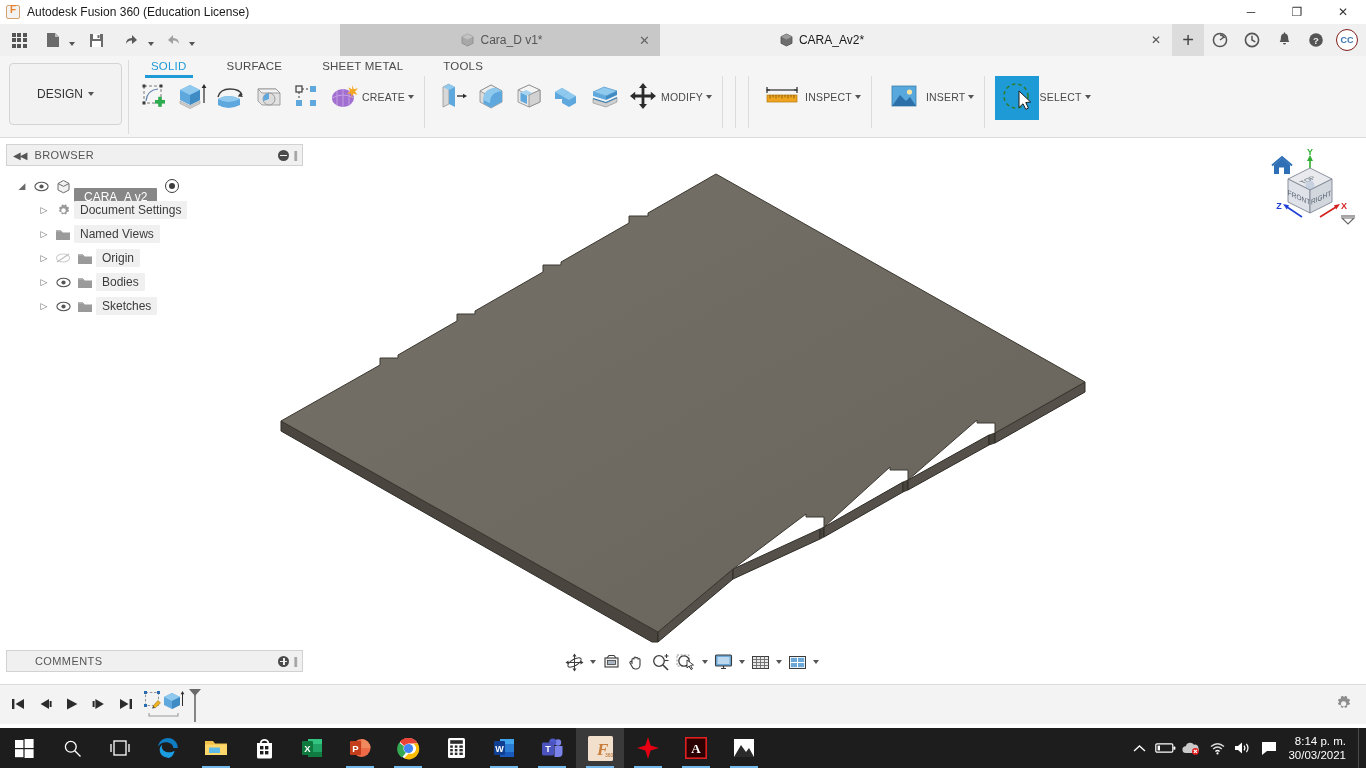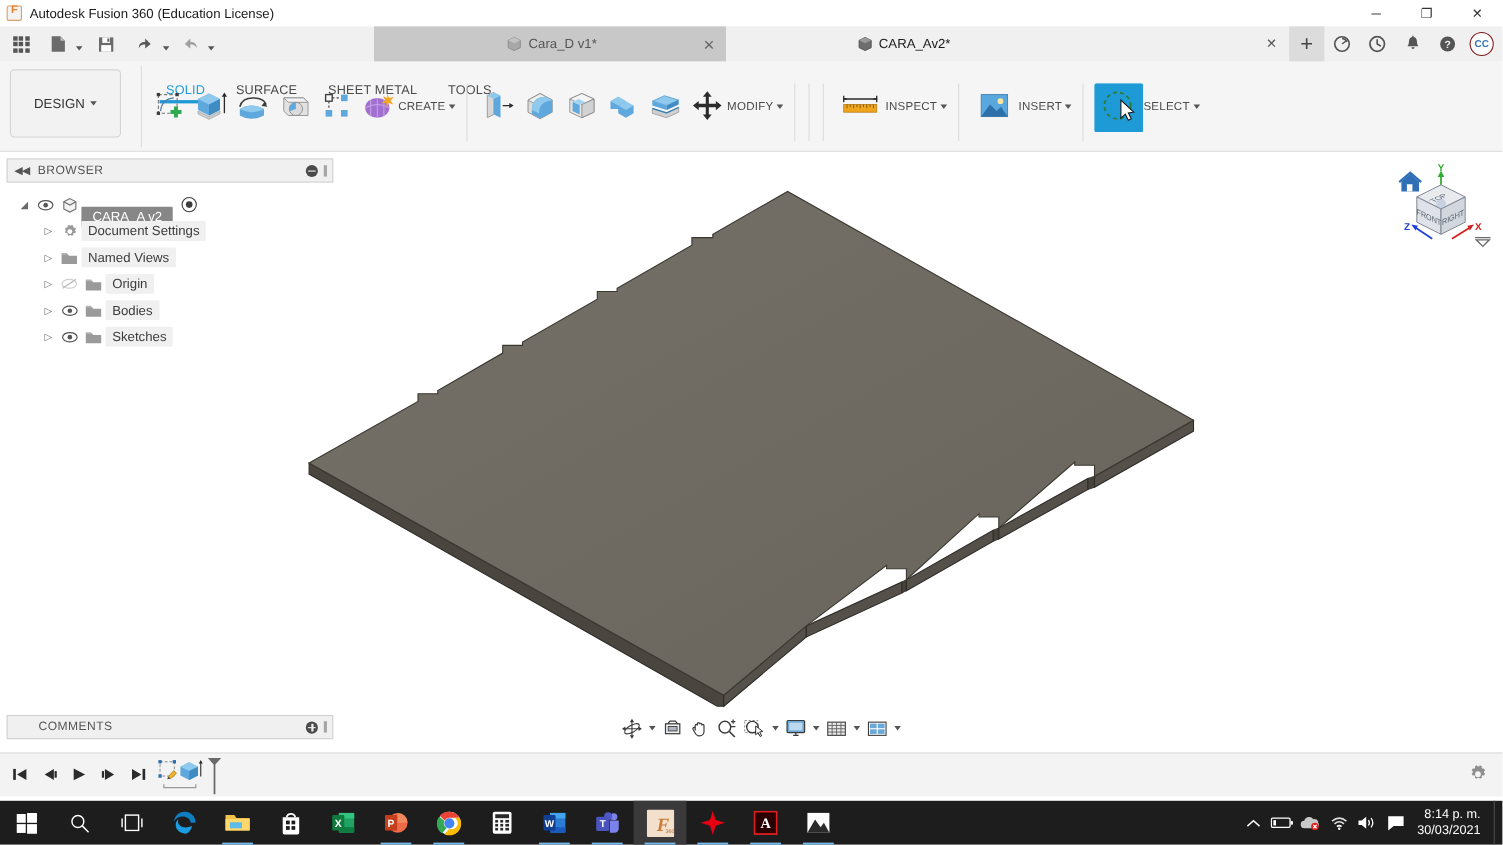--- a/index.html
+++ b/index.html
@@ -66,28 +66,28 @@
     display:flex;align-items:center;justify-content:center;font-size:9px;color:#3a74b5;
     font-weight:bold; margin:0 8px 0 4px;
   }
 
   
   .ribbon{
     position:absolute; top:56px; left:0; width:1366px; height:82px;
     background:#f5f5f5; border-bottom:1px solid #dcdcdc;
   }
   .design-btn{
-    position:absolute; left:9px; top:7px; width:101px; height:62px;
+    position:absolute; left:9px; top:7px; width:113px; height:62px;
     background:#f2f2f2; border:1px solid #d4d4d4; border-radius:4px;
     display:flex;align-items:center;justify-content:center; gap:5px;
     font-size:12px; color:#333; cursor:default;
   }
   .ribbon-divider{ position:absolute; left:128px; top:4px; width:1px; height:74px; background:#dcdcdc; }
 
-  .env-tabs{ position:absolute; left:137px; top:18px; display:flex; gap:0; }
+  .env-tabs{ position:absolute; left:137px; top:2px; display:flex; gap:12px; }
   .env-tab{
     padding:2px 14px 4px; font-size:11.5px; color:#4a4a4a; position:relative; cursor:default;
     letter-spacing:.2px;
   }
   .env-tab.active{ color:#1e9ad6; }
   .env-tab.active::after{
     content:""; position:absolute; left:8px; right:8px; bottom:-2px; height:3px; background:#1e9ad6;
   }
 
   .panels{ position:absolute; left:132px; top:20px; display:flex; align-items:flex-start; height:60px; }

